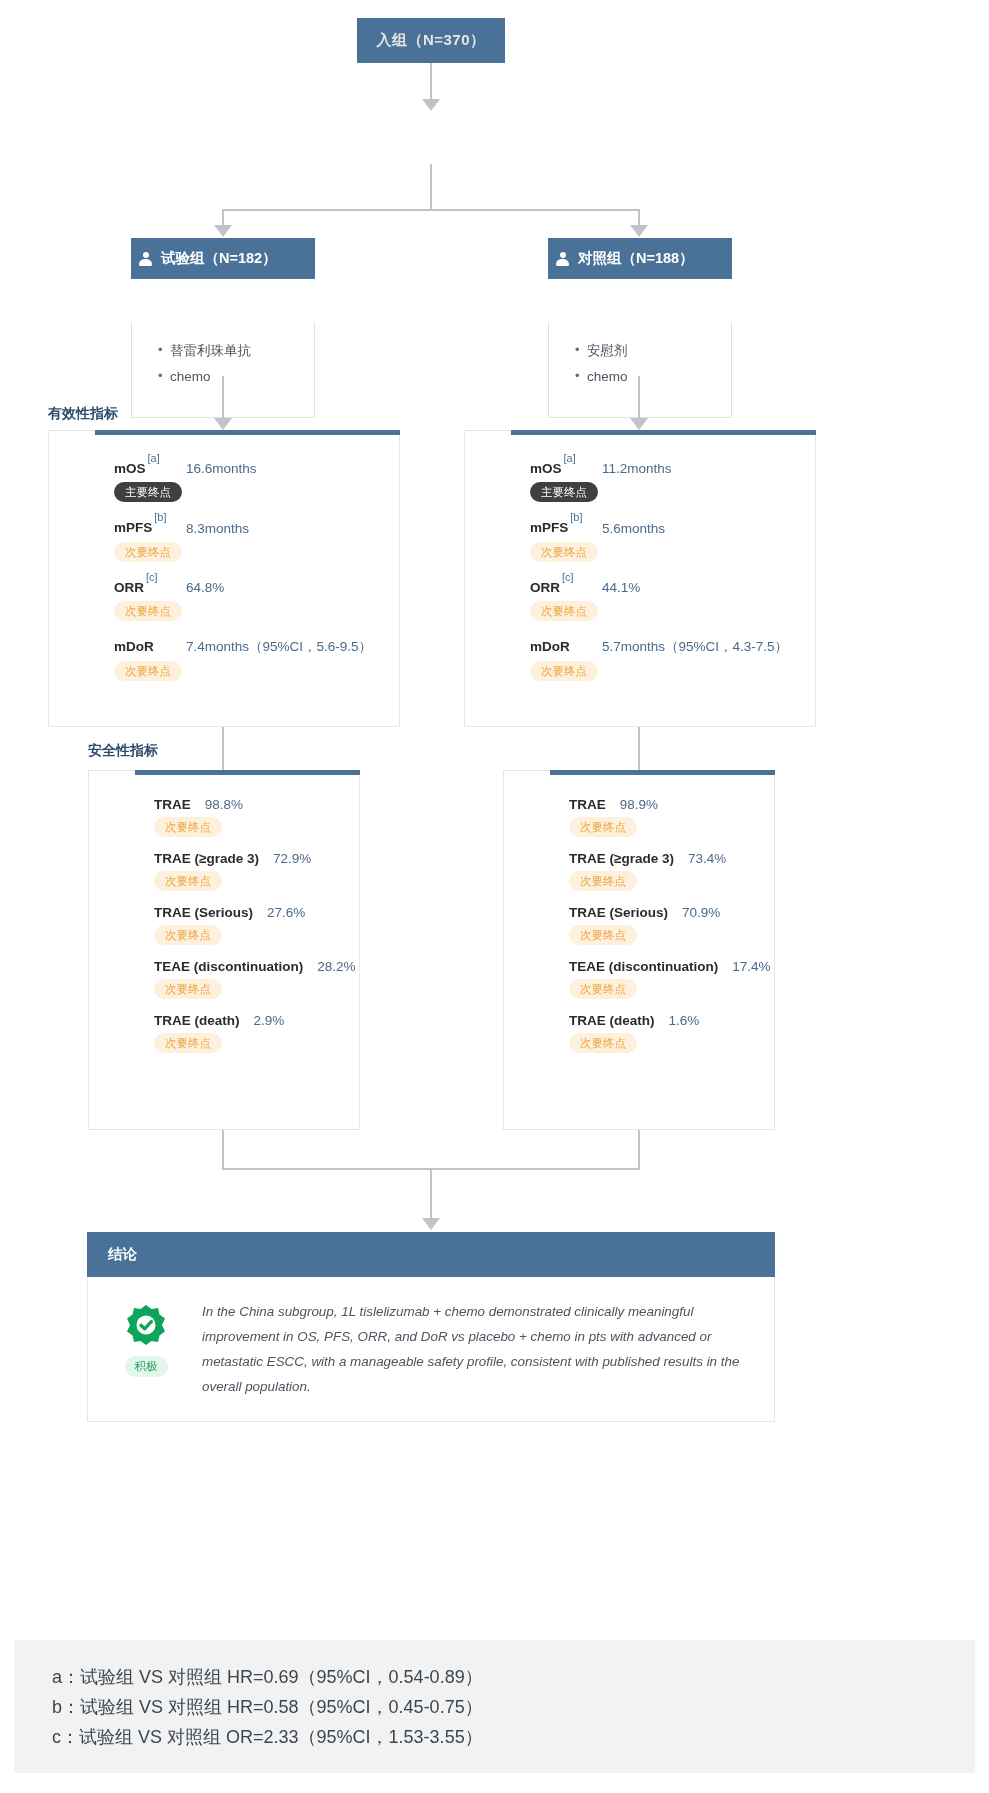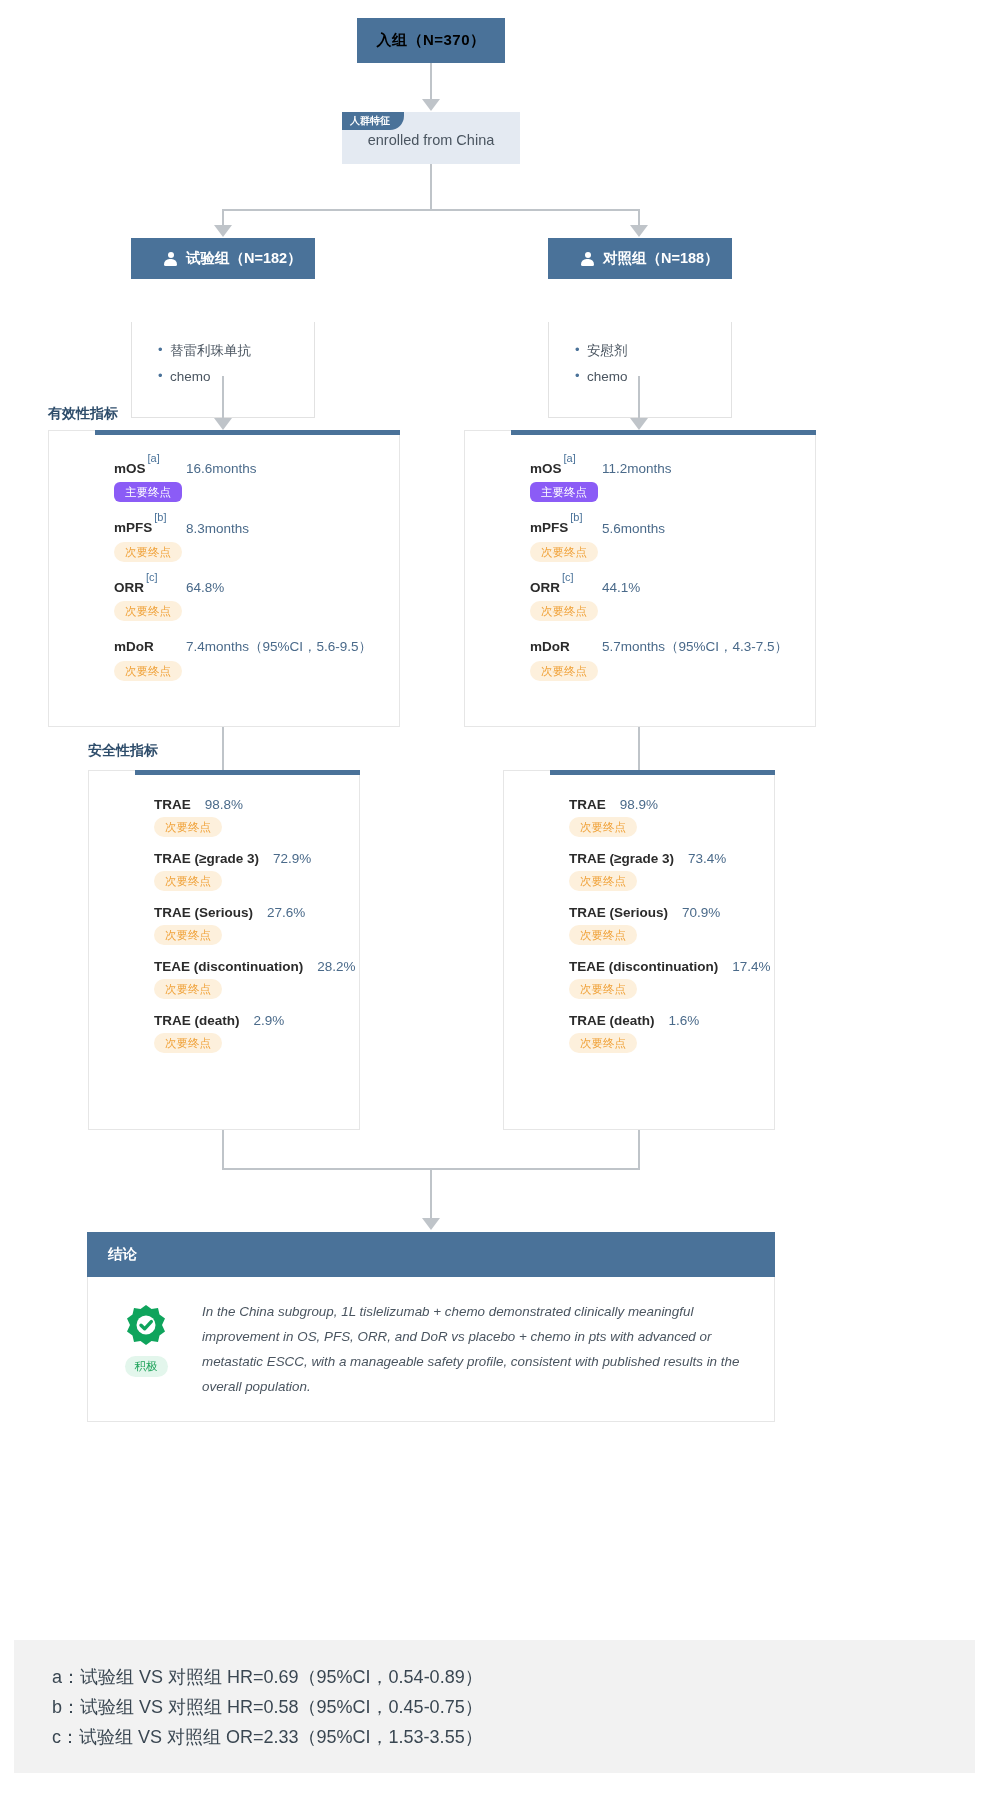--- a/index.html
+++ b/index.html
@@ -18,21 +18,21 @@
   .arrowhead {
     position: absolute; width: 0; height: 0;
     border-left: 9px solid transparent;
     border-right: 9px solid transparent;
     border-top: 12px solid #bfc4c9;
   }
 
   
   .enroll-box {
     position: absolute; left: 357px; top: 18px; width: 148px; height: 45px;
-    background: #4a7299; color: #000000;
+    background: #4a7299; color: #e5e5e5;
     display: flex; align-items: center; justify-content: center;
     font-size: 15px; font-weight: 700; letter-spacing: .5px;
   }
 
   
   .pop-box {
     position: absolute; left: 342px; top: 112px; width: 178px; height: 52px;
     background: #e4eaf2;
   }
   .pop-tag {
@@ -47,21 +47,21 @@
     text-align: center; color: #4a5560; font-size: 14.5px;
   }
 
   
   .arm { position: absolute; width: 184px; }
   .arm.left  { left: 131px; top: 238px; }
   .arm.right { left: 548px; top: 238px; }
   .arm-head {
     height: 41px; background: #4a7299; color: #fff;
     display: flex; align-items: center; gap: 9px;
-    padding-left: 33px; font-size: 14.5px; font-weight: 700;
+    padding-left: 8px; font-size: 14.5px; font-weight: 700;
   }
   .arm-body {
     background: #fff; border: 1px solid #e2e2e2; border-top: none;
     padding: 16px 0 18px 26px; height: 96px; margin-top: 43px;
   }
   .arm-li {
     color: #4a5560; font-size: 13.5px; line-height: 26px;
     position: relative; padding-left: 12px;
   }
   .arm-li::before {
@@ -100,21 +100,21 @@
     vertical-align: super; position: relative; top: -5px; margin-left: 2px;
   }
   .metric-val {
     font-size: 13.5px; color: #4a6a8a; font-weight: 400;
   }
   .badge {
     display: inline-block; margin-top: 5px;
     font-size: 11.5px; border-radius: 11px; padding: 3px 11px;
     line-height: 14px;
   }
-  .badge.primary   { background: #8b5cf6; color: #ffffff; border-radius: 6px; }
+  .badge.primary   { background: #404040; color: #ffffff; }
   .badge.secondary { background: #fdf0dc; color: #f0a33c; }
 
   
   .eff .metric-name-col { display: inline-block; min-width: 72px; }
   .saf .metric-name-col { display: inline-block; }
   .saf .metric-val { margin-left: 14px; }
 
   
   .concl { position: absolute; left: 87px; top: 1232px; width: 688px; }
   .concl-head {
@@ -152,24 +152,20 @@
 
 <div class="canvas">
 
   <div class="enroll-box">
     <span>入组（N=370）</span>
   </div>
 
   <div class="vline" style="left:430px; top:63px; height:38px;"></div>
   <div class="arrowhead" style="left:422px; top:99px;"></div>
 
-  <div class="pop-box">
-    <div class="pop-tag">人群特征</div>
-    <div class="pop-text">enrolled from China</div>
-  </div>
 
   <div class="vline" style="left:430px; top:164px; height:46px;"></div>
   <div class="hline" style="left:222px; top:209px; width:418px;"></div>
   <div class="vline" style="left:222px; top:209px; height:18px;"></div>
   <div class="vline" style="left:638px; top:209px; height:18px;"></div>
   <div class="arrowhead" style="left:214px; top:225px;"></div>
   <div class="arrowhead" style="left:630px; top:225px;"></div>
 
   <div class="arm left">
     <div class="arm-head">

